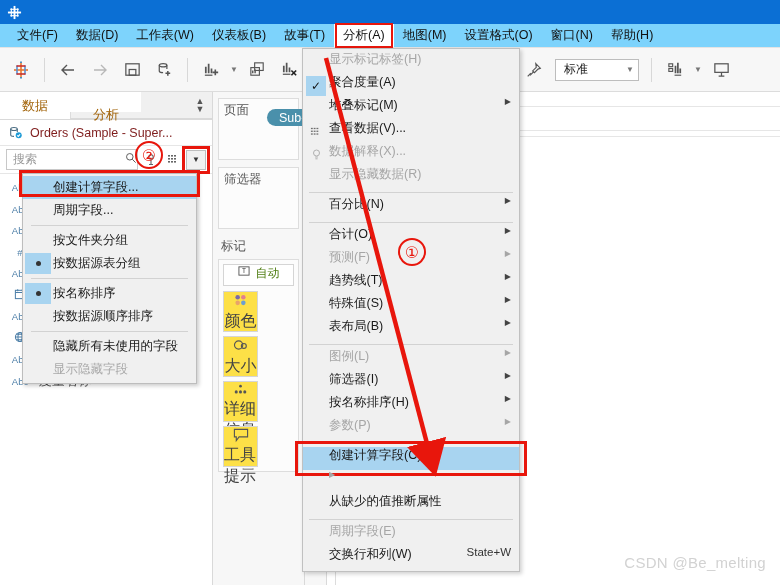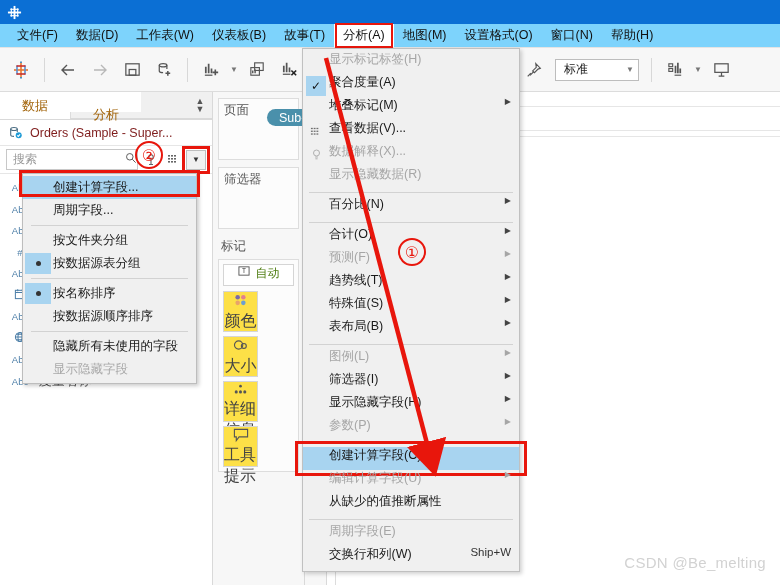--- a/index.html
+++ b/index.html
@@ -620,52 +620,51 @@
     <span class="txt">图例(L)</span>
     <span class="arw">▶</span>
   </div>
   <div class="am-item">
     <span class="gut"></span>
     <span class="txt">筛选器(I)</span>
     <span class="arw">▶</span>
   </div>
   <div class="am-item">
     <span class="gut"></span>
-    <span class="txt">显示隐藏字段(H)</span>
+    <span class="txt">按名称排序(H)</span>
     <span class="arw">▶</span>
   </div>
   <div class="am-item disabled">
     <span class="gut"></span>
     <span class="txt">参数(P)</span>
     <span class="arw">▶</span>
   </div>
   <div class="am-sep"></div>
   <div class="am-item sel">
     <span class="gut"></span>
     <span class="txt">创建计算字段(C)...</span>
     <span class="am-hl-box"></span>
   </div>
   <div class="am-item disabled">
     <span class="gut"></span>
-    <span class="txt">编辑计算字段(U)</span>
     <span class="arw">▶</span>
   </div>
   <div class="am-item">
     <span class="gut"></span>
     <span class="txt">从缺少的值推断属性</span>
   </div>
   <div class="am-sep"></div>
   <div class="am-item disabled">
     <span class="gut"></span>
     <span class="txt">周期字段(E)</span>
   </div>
   <div class="am-item">
     <span class="gut"></span>
     <span class="txt">交换行和列(W)</span>
-    <span class="acc">Ship+W</span>
+    <span class="acc">State+W</span>
   </div>
 </div>
 
 <div id="data-menu">
   <div class="dm-item sel">
     <span class="gut"></span>
     <span class="txt">创建计算字段...</span>
     <span class="dm-hl-box"></span>
   </div>
   <div class="dm-item">

